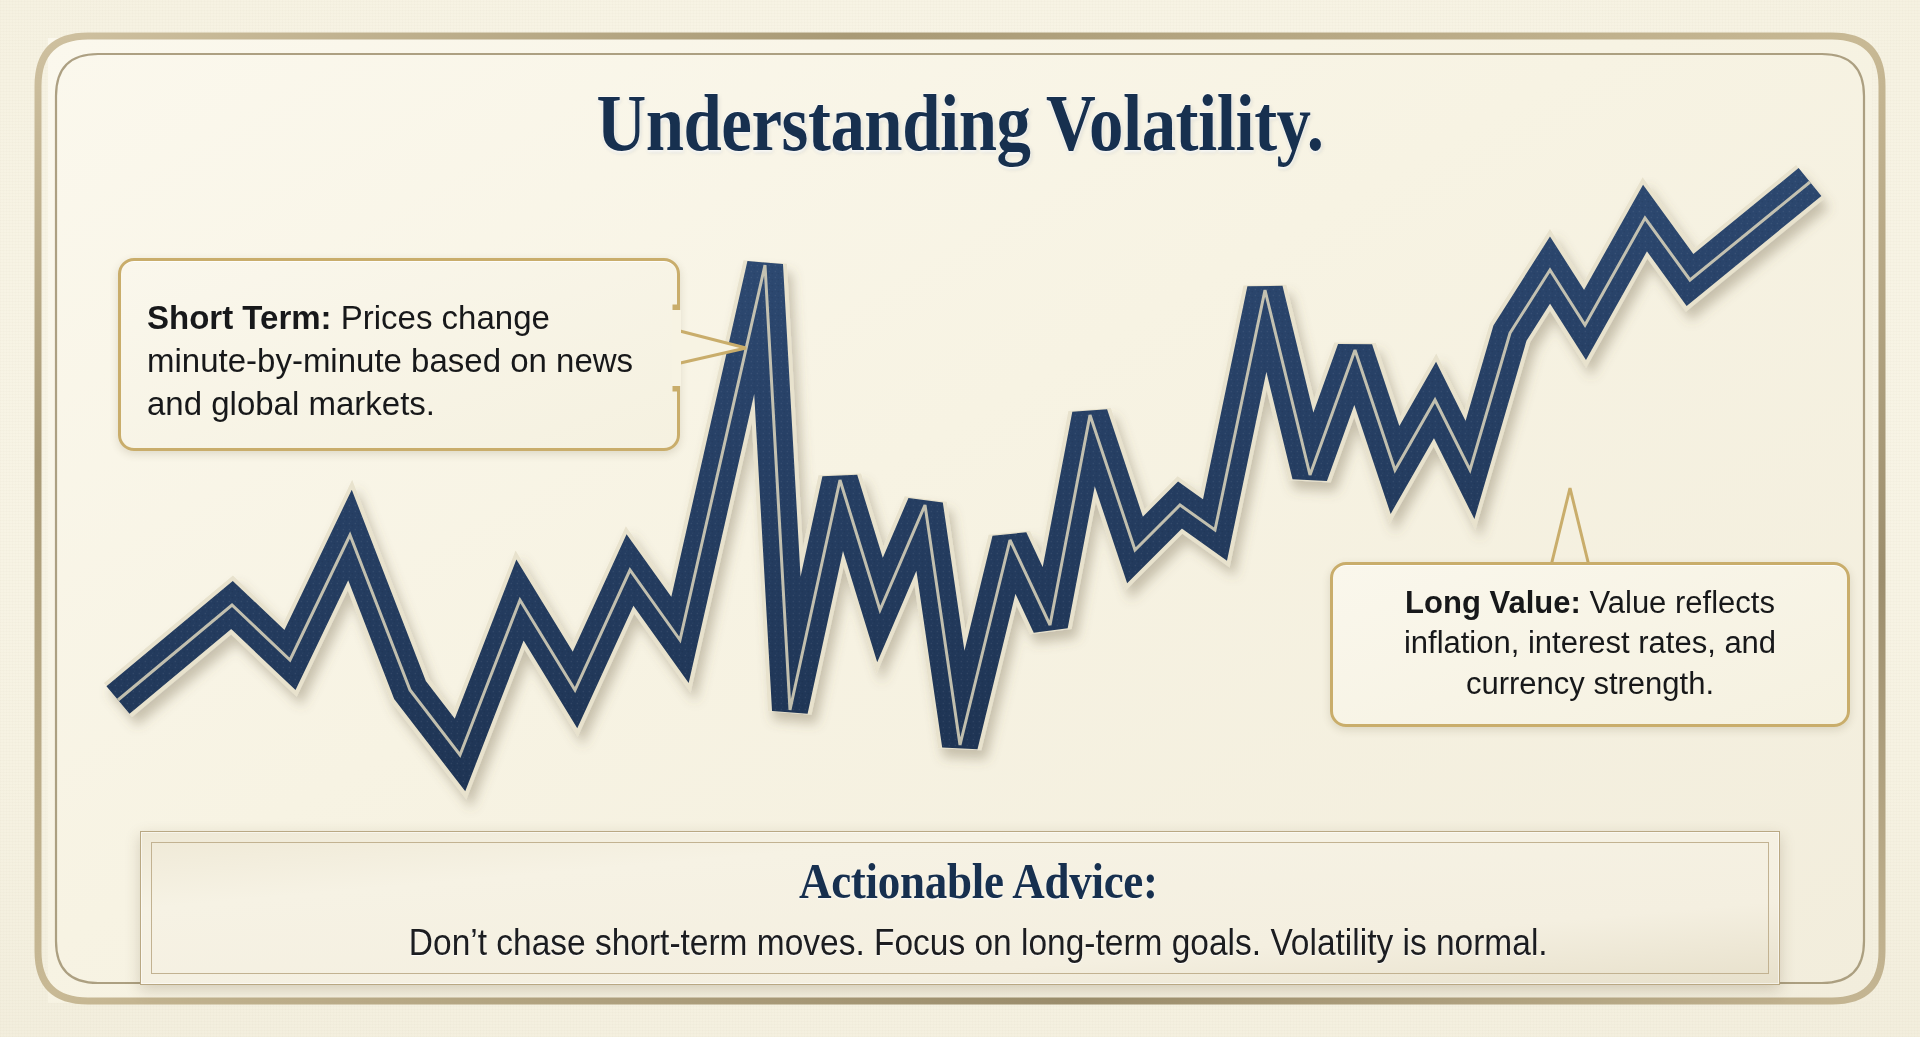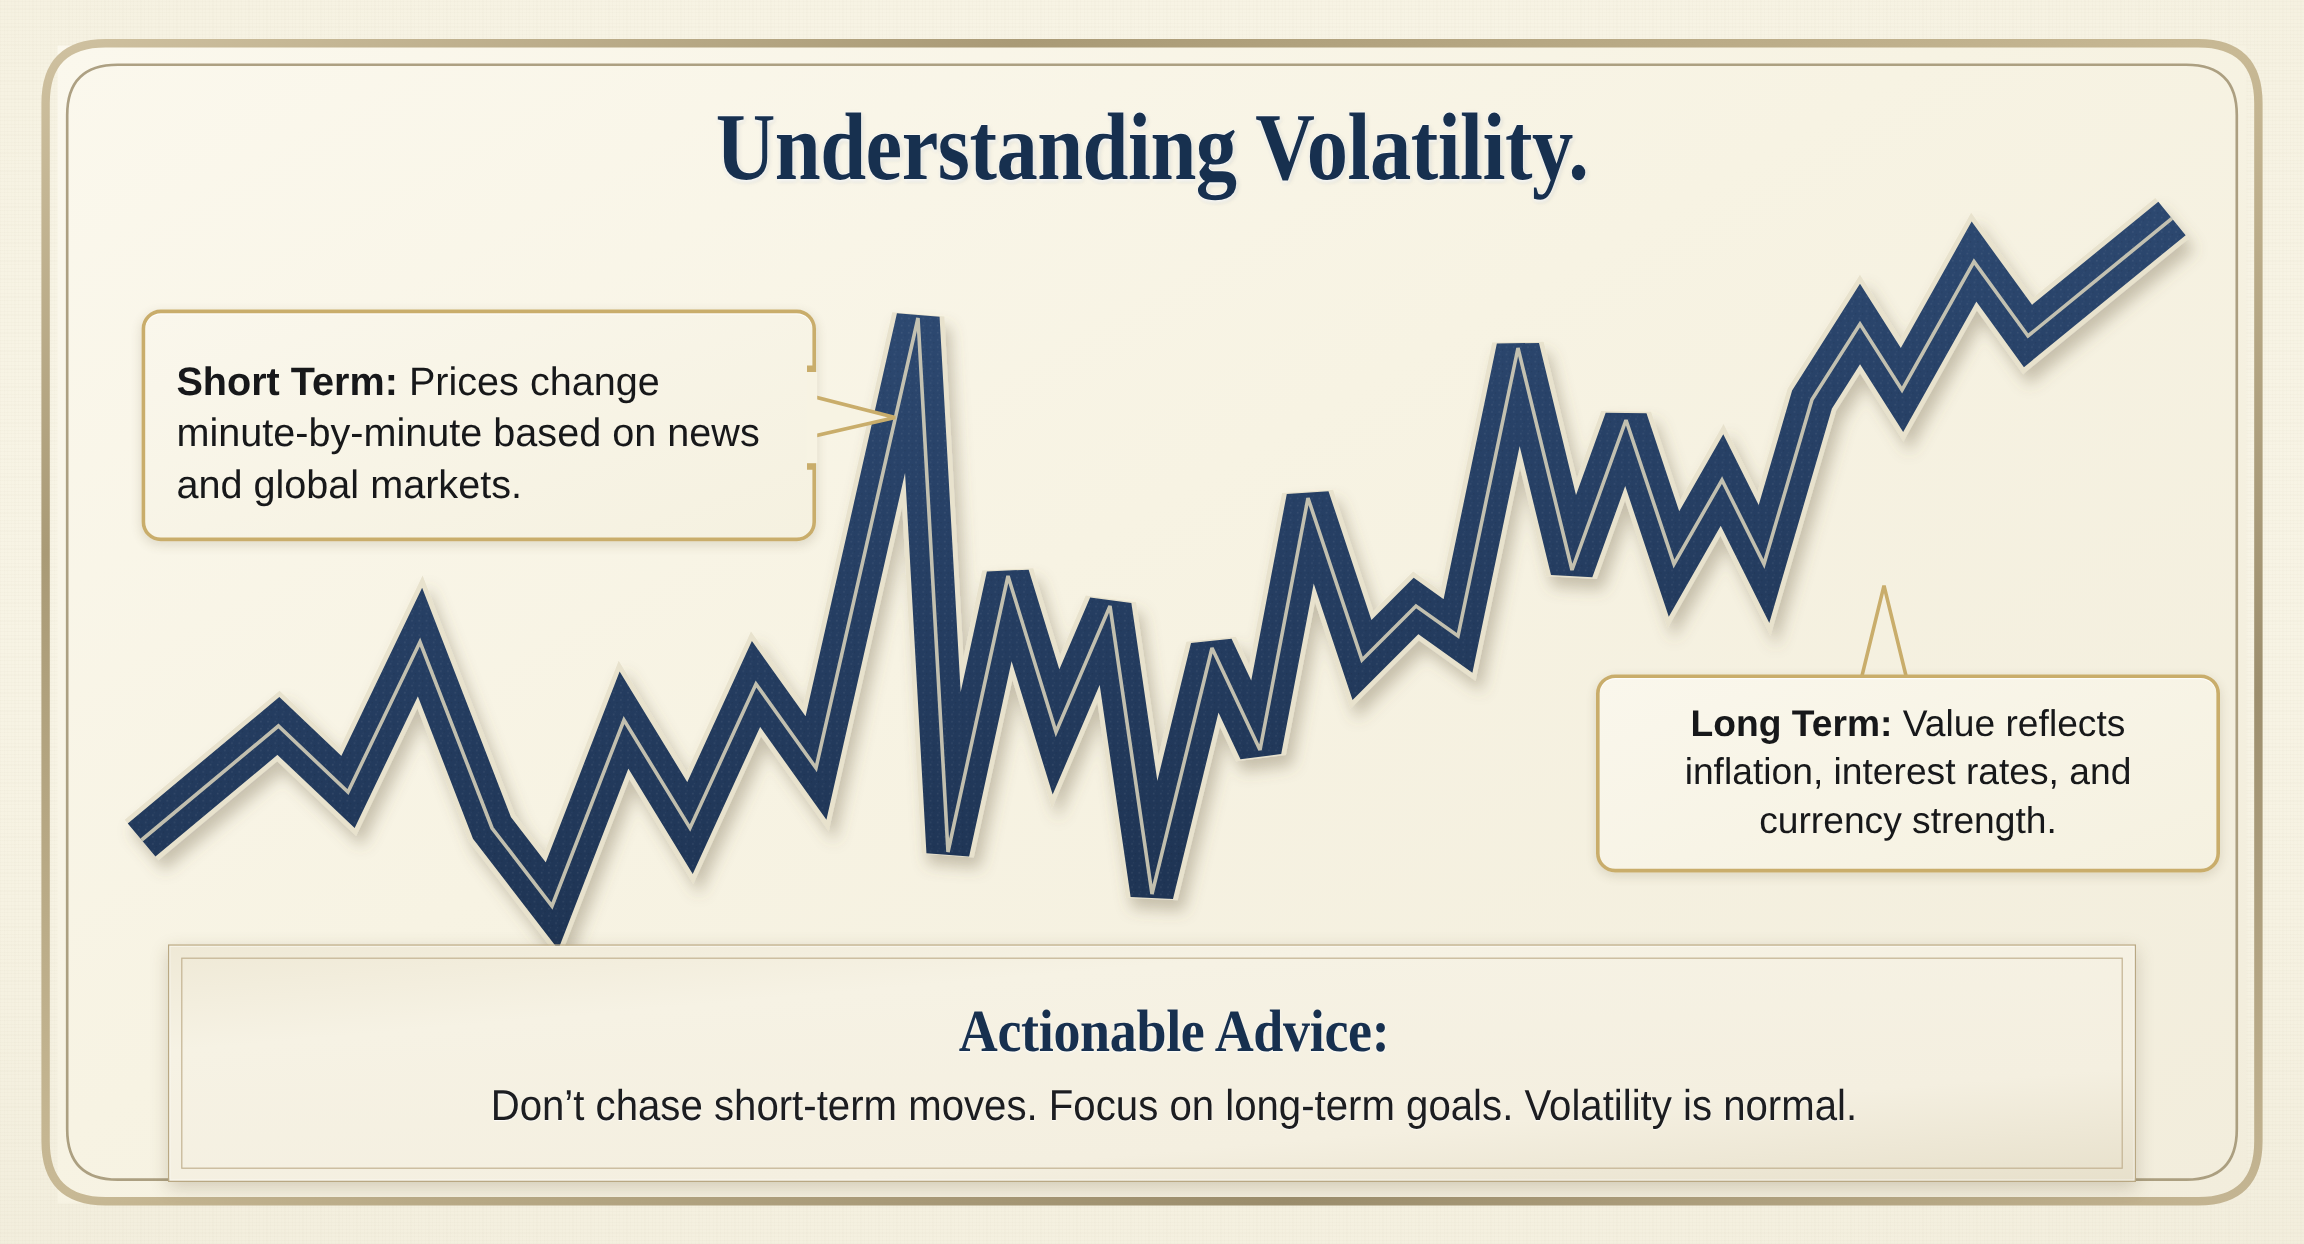--- a/index.html
+++ b/index.html
@@ -73,21 +73,21 @@
     left:1330px; top:562px; width:520px;
     padding:18px 22px 20px 22px;
     font-size:31px;
     text-align:center;
   }
   .tail{position:absolute;pointer-events:none;}
 
   
   #banner{
     position:absolute;
-    left:140px; right:140px; bottom:52px; height:198px;
+    left:140px; right:140px; bottom:52px; height:154px;
     box-sizing:border-box;
     background:linear-gradient(175deg,#efe9d6 0%,#f6f2e4 26%,#f4efe0 72%,#e7e0cb 100%);
     border:1px solid #b9a883;
     box-shadow:0 5px 14px rgba(90,75,40,.22), inset 0 0 0 1px rgba(255,255,255,.55);
     display:flex;flex-direction:column;align-items:center;justify-content:center;padding-left:37px;
   }
   #banner-inner{
     position:absolute; inset:10px;
     border:1px solid #c2b291;
     pointer-events:none;
@@ -172,21 +172,21 @@
   </div>
   <svg class="tail" style="left:672px;top:300px;width:78px;height:96px;" viewBox="0 0 78 96">
     <path d="M 2,6 L 2,90 L 4,90 L 4,64 L 74,48 L 4,30 L 4,6 Z" fill="#f7f3e3" stroke="#c9ad6b" stroke-width="3" stroke-linejoin="miter"></path>
     <rect x="0" y="10" width="9" height="76" fill="#f7f3e3"></rect>
   </svg>
 
   <svg class="tail" style="left:1488px;top:482px;width:160px;height:92px;" viewBox="0 0 160 92">
     <path d="M 2,88 L 62,88 L 82,6 L 102,88 L 158,88" fill="none" stroke="#c9ad6b" stroke-width="3" stroke-linejoin="miter"></path>
   </svg>
   <div class="callout" id="callout-long">
-    <b>Long Term:</b><span> Value reflects inflation, interest rates, and currency strength.</span>
+    <b>Long Value:</b><span> Value reflects inflation, interest rates, and currency strength.</span>
   </div>
 
   <div id="banner">
     <div id="banner-inner"></div>
     <div id="advice-title">Actionable Advice:</div>
     <div id="advice-body">Don’t chase short-term moves. Focus on long-term goals. Volatility is normal.</div>
   </div>
 
 </div>
 

